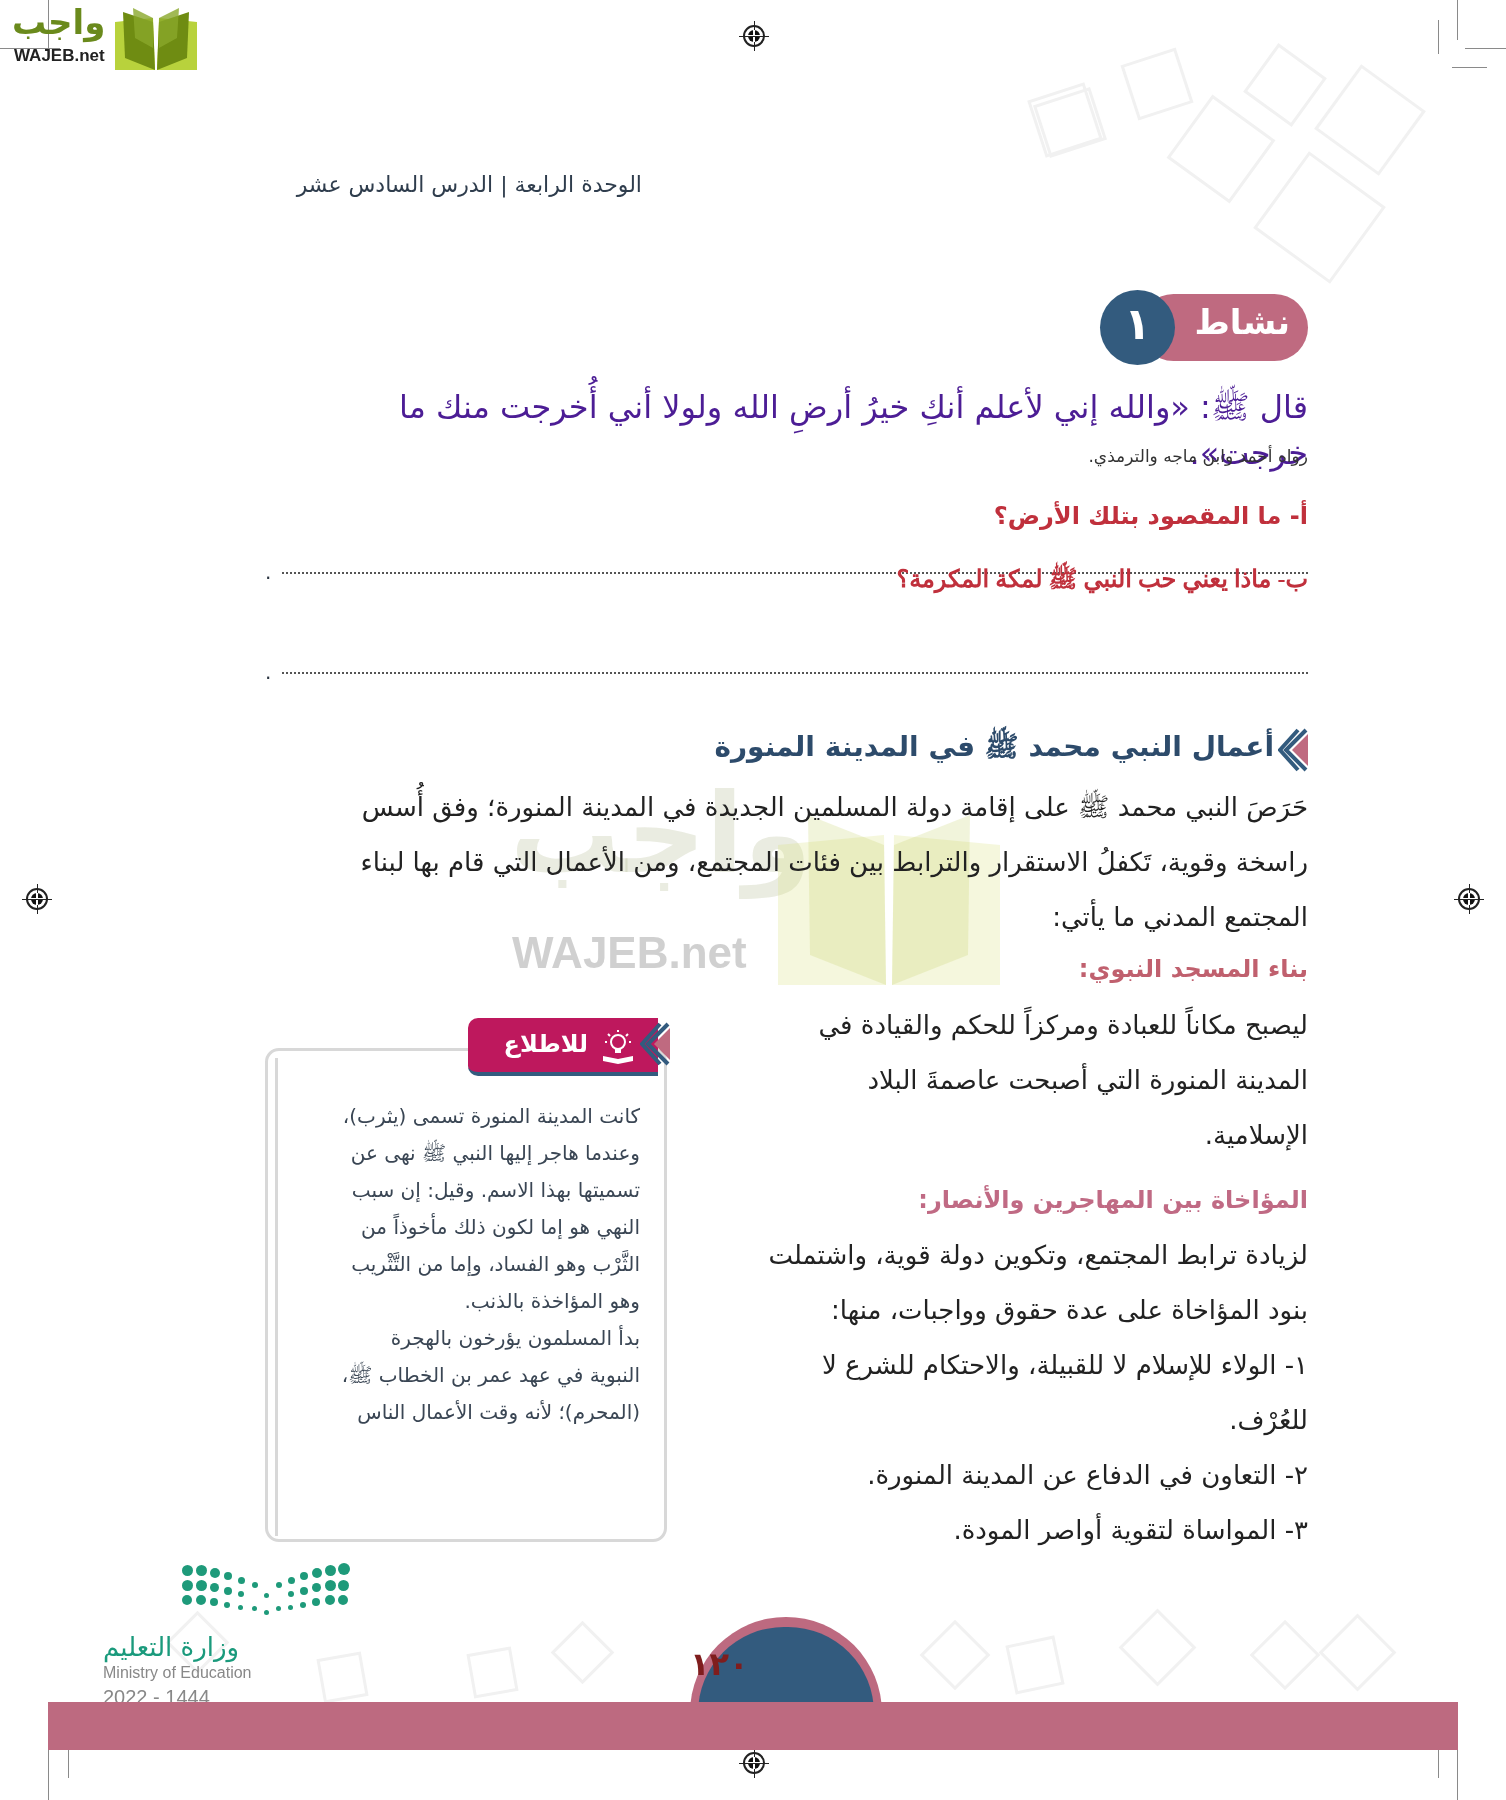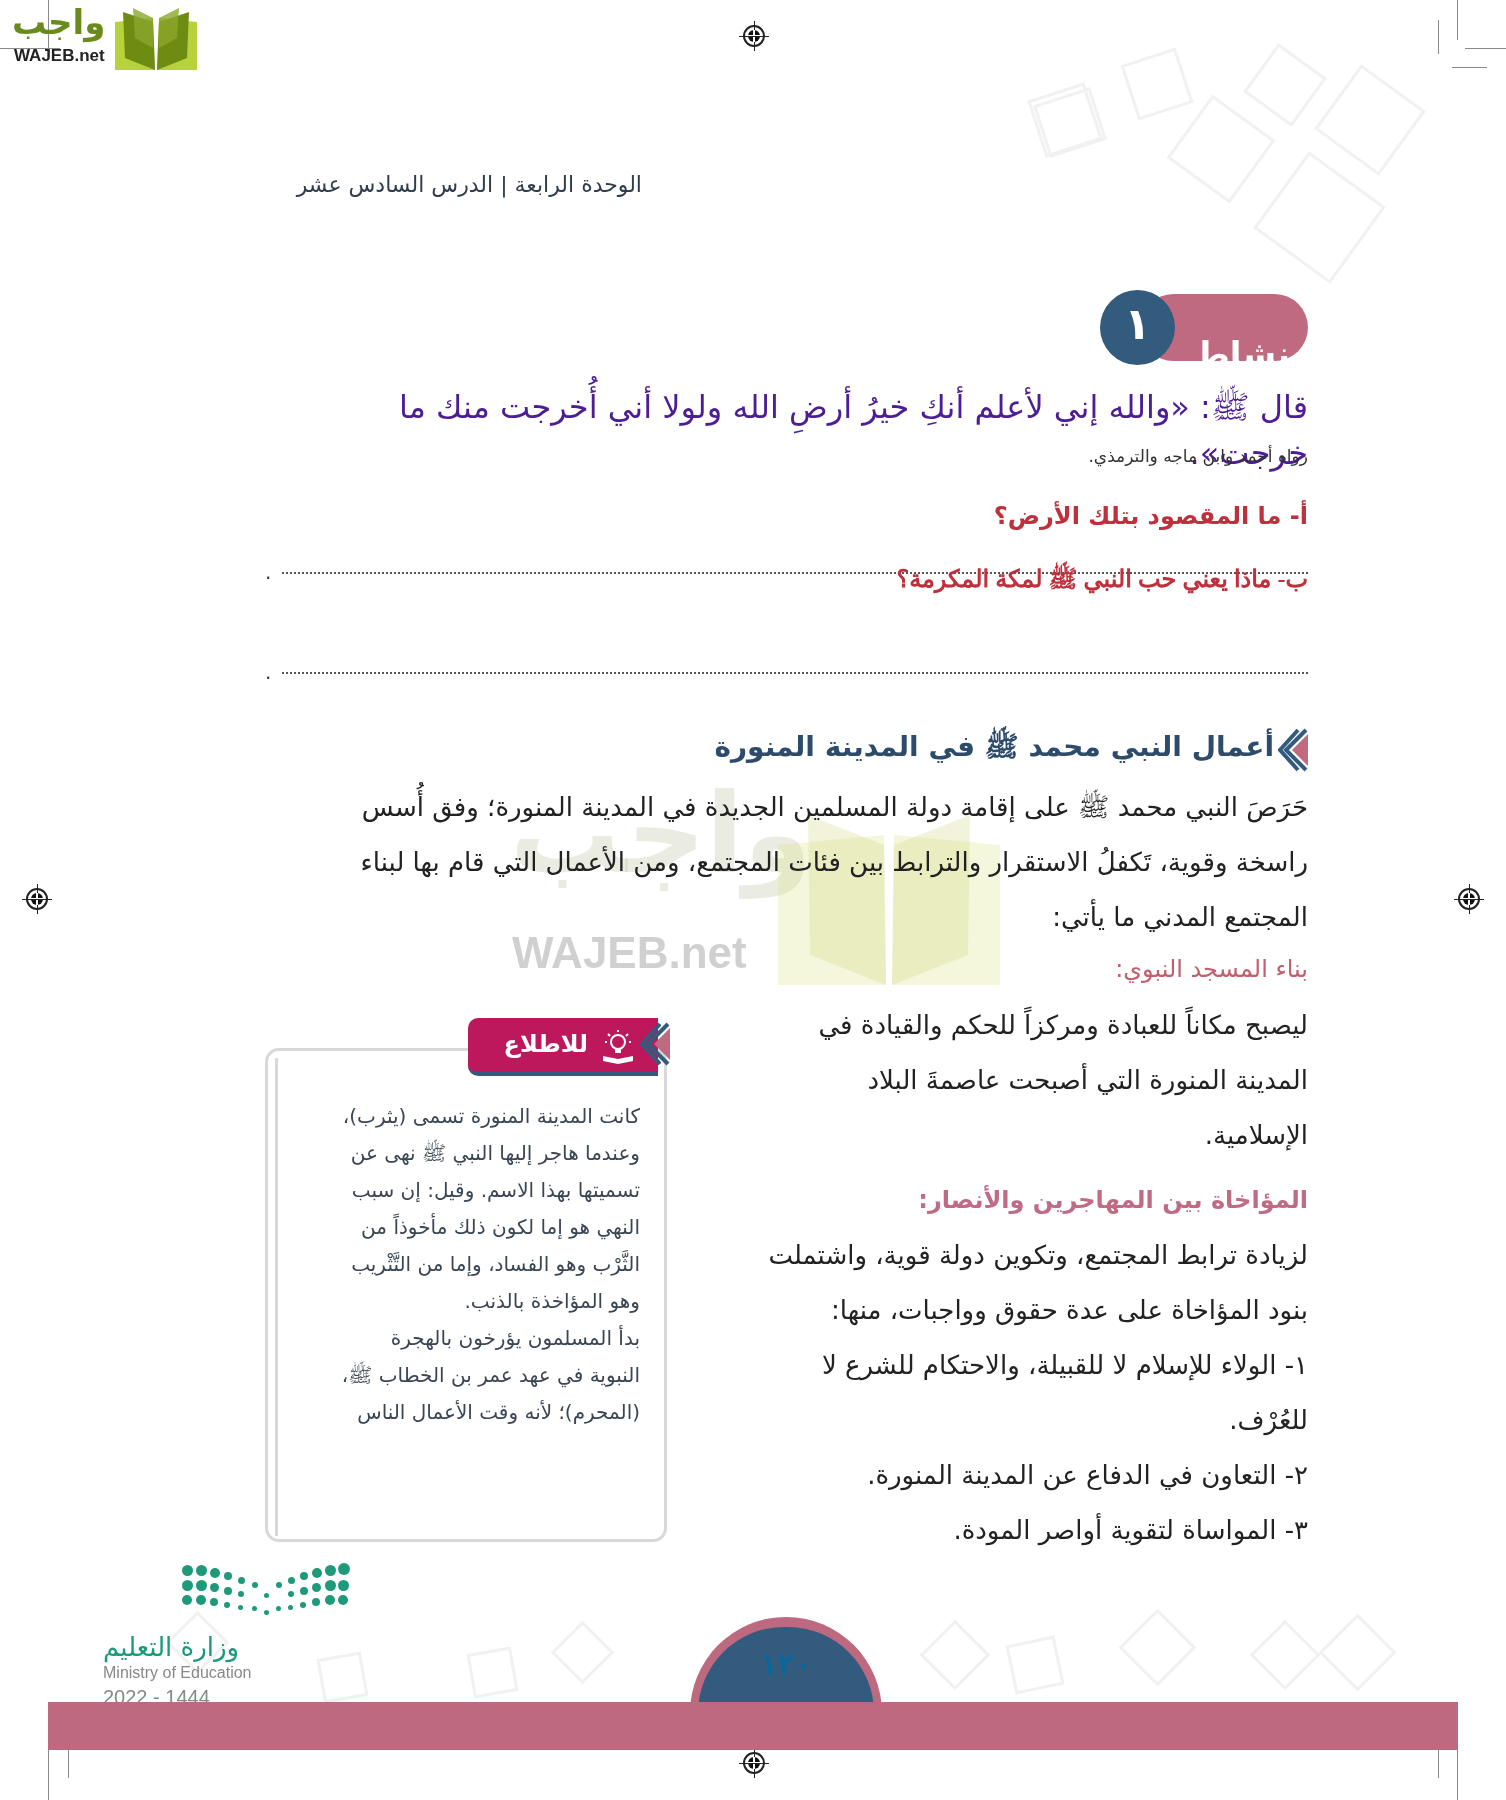--- a/index.html
+++ b/index.html
@@ -25,47 +25,47 @@
   
   .logo-text-ar { font-family: "DejaVu Sans", sans-serif; font-weight: bold; color: #6a8a1c; font-size: 34px; }
   .logo-text-en { font-family: "Liberation Sans", sans-serif; font-weight: bold; color: #222; font-size: 17px; }
 
   .breadcrumb { font-size: 22px; color: #2f3d4d; }
 
   
   .badge { position: absolute; left: 1100px; top: 290px; width: 208px; height: 75px; }
   .badge .pink { position: absolute; left: 40px; top: 4px; width: 168px; height: 67px; background: #bf6a80; border-radius: 34px; }
   .badge .blue { position: absolute; left: 0; top: 0; width: 75px; height: 75px; background: #335b7e; border-radius: 50%; border: 0; }
-  .badge .lbl { position: absolute; right: 18px; top: 12px; font-size: 34px; font-weight: bold; color: #fff; direction: rtl; margin-top: 32px; }
+  .badge .lbl { position: absolute; right: 18px; top: 12px; font-size: 34px; font-weight: bold; color: #fff; direction: rtl; }
   .badge .num { position: absolute; left: 0; top: 8px; width: 75px; text-align: center; font-size: 44px; font-weight: bold; color: #fff; }
 
   .quote { font-size: 32px; color: #4c1d95; }
   .source { font-size: 17px; color: #333; }
   .q-red { font-size: 24px; font-weight: bold; color: #c0303c; }
   .dots { position: absolute; height: 2px; border-bottom: 2px dotted #555; }
 
   .sec-title { font-size: 28px; font-weight: bold; color: #2d4b6b; }
   .chev { position: absolute; width: 30px; height: 44px; }
 
   .body-text { font-size: 26px; color: #222; line-height: 55px; }
-  .sub-red { font-size: 24px; font-weight: normal; color: #c0606e; }
+  .sub-red { font-size: 24px; font-weight: bold; color: #c0606e; }
   .sub-pink { font-size: 24px; font-weight: bold; color: #c06a84; }
 
   
   .info-frame { position: absolute; left: 265px; top: 1048px; width: 402px; height: 494px; border: 3px solid #d8d8d8; border-radius: 14px; }
   .info-frame2 { position: absolute; left: 275px; top: 1058px; width: 392px; height: 478px; border-left: 3px solid #d8d8d8; }
   .info-tab { position: absolute; left: 468px; top: 1018px; width: 190px; height: 58px; background: #be185d; border-radius: 10px 0 0 10px; border-bottom: 4px solid #335b7e; }
   .info-tab .lbl { position: absolute; right: 70px; top: 12px; font-size: 24px; font-weight: bold; color: #fff; direction: rtl; }
   .info-text { font-size: 20px; color: #3a4654; line-height: 37px; }
 
   
   .footer-bar { position: absolute; left: 48px; top: 1702px; width: 1410px; height: 48px; background: #bd6a80; }
   .page-arc { position: absolute; left: 690px; top: 1617px; width: 192px; height: 96px; background: #bd6a80; border-radius: 96px 96px 0 0; }
   .page-arc-inner { position: absolute; left: 698px; top: 1627px; width: 176px; height: 86px; background: #335b7e; border-radius: 88px 88px 0 0; }
-  .page-num { position: absolute; left: 690px; top: 1645px; width: 192px; text-align: center; font-size: 32px; font-weight: normal; color: #0369a1; }
+  .page-num { position: absolute; left: 690px; top: 1645px; width: 192px; font-size: 32px; font-weight: bold; color: #7f1d1d; }
 
   .moe-ar { font-size: 26px; color: #1a9a7c; }
   .moe-en { font-family: "Liberation Sans", sans-serif; font-size: 16px; color: #888; }
   .moe-year { font-family: "Liberation Sans", sans-serif; font-size: 20px; color: #888; }
   .dot { position: absolute; border-radius: 50%; background: #1e9a7a; }
 
   .wm-ar { font-size: 110px; font-weight: bold; color: rgba(160,170,120,0.22); }
   .wm-en { font-family: "Liberation Sans", sans-serif; font-size: 44px; font-weight: bold; color: rgba(120,120,120,0.35); }
 </style>
 </head>

